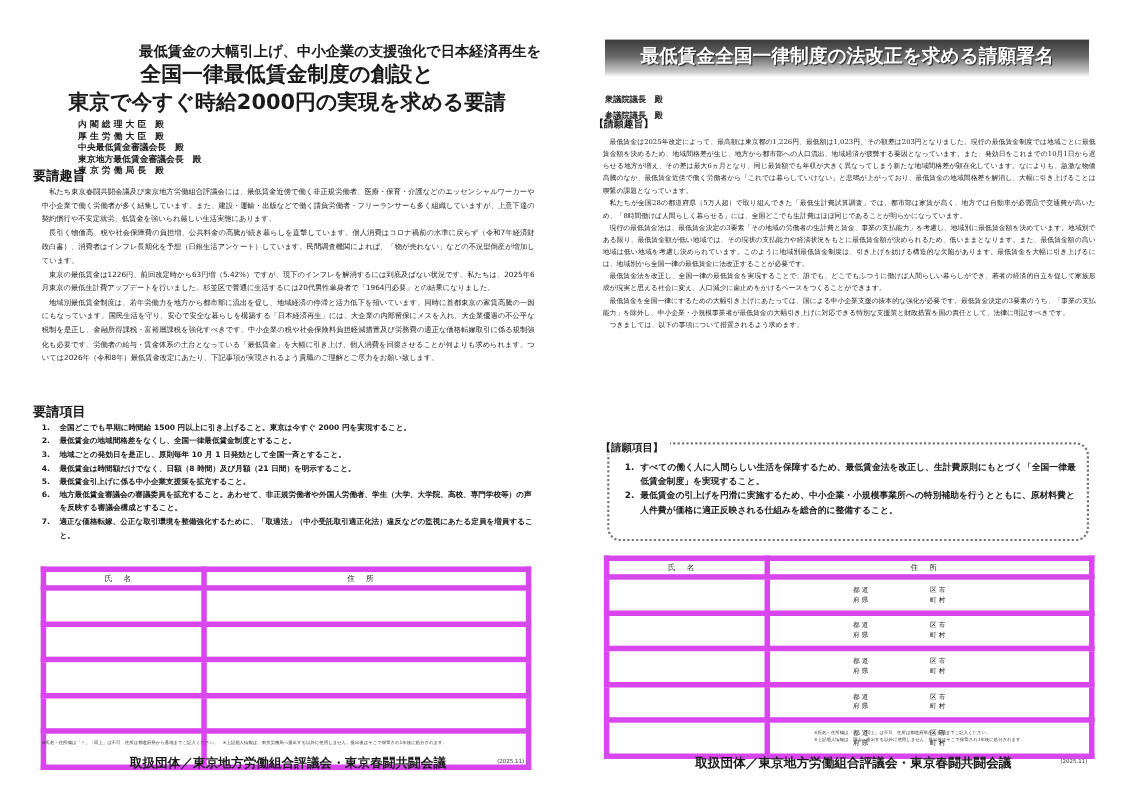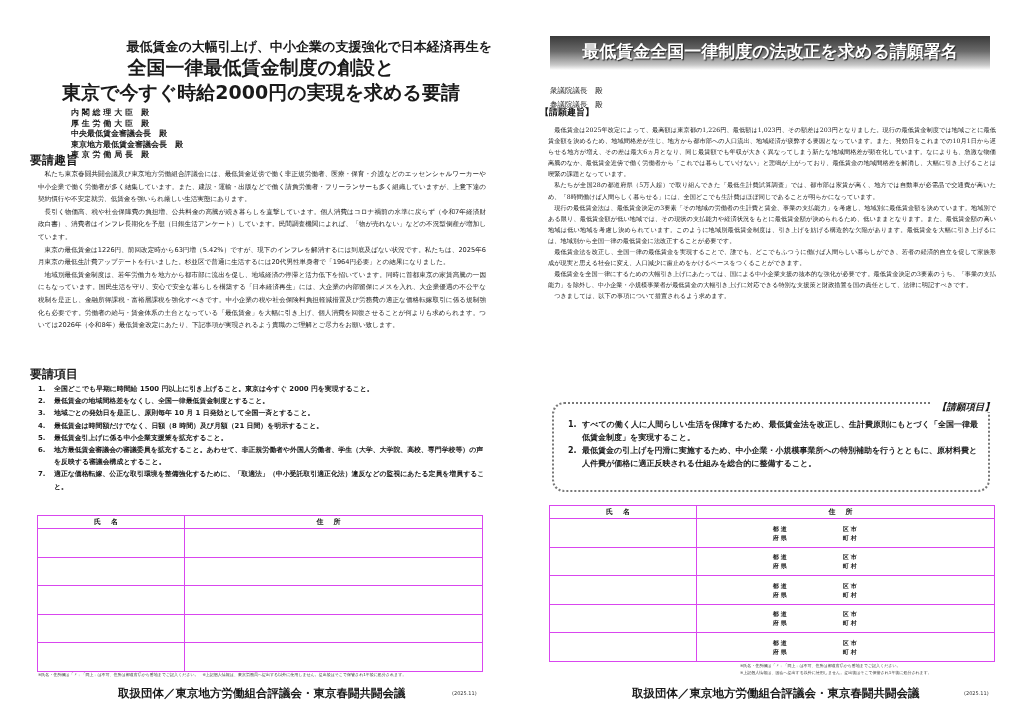--- a/index.html
+++ b/index.html
@@ -16,39 +16,39 @@
   .l-t2 { position: absolute; top: 80px; left: 0; width: 462px; text-align: center; font-weight: bold; font-size: 19px; }
   .l-addr { position: absolute; top: 108px; left: 5px; font-size: 8px; line-height: 10.5px; font-weight: bold; margin-left: 36px; }
   .l-addr div { white-space: nowrap; }
   .l-h { position: absolute; left: 0; width: 462px; text-align: left; font-weight: bold; font-size: 12px; }
   .l-body { position: absolute; left: 8px; width: 448px; font-size: 6.6px; line-height: 12.6px; text-align: justify; }
   .l-body p { margin: 0; text-indent: 1em; }
   .l-items { position: absolute; top: 383px; left: 8px; width: 448px; font-size: 6.9px; line-height: 12.2px; font-weight: bold; }
   .l-items .it { display: flex; }
   .l-items .num { width: 16px; flex: none; }
   .sig { position: absolute; border-collapse: collapse; }
-  .sig td, .sig th { border: 1px solid #d946ef; padding: 0; font-weight: bold; }
+  .sig td, .sig th { border: 5px solid #d946ef; padding: 0; font-weight: normal; }
   .sig th { height: 12px; font-size: 7px; letter-spacing: 10px; }
   .l-sig { top: 515px; left: 7px; width: 446px; }
   .l-sig td { height: 27.5px; }
   .l-note { position: absolute; top: 672px; left: 8px; width: 448px; font-size: 4px; white-space: nowrap; color: #333; }
   .foot { position: absolute; font-weight: bold; font-size: 11.5px; white-space: nowrap; }
   .foot-date { position: absolute; font-size: 5px; color: #333; }
 
   
   .r-banner { position: absolute; top: 36px; left: 10px; width: 440px; height: 34px;
     background: linear-gradient(to bottom, #3a3a3a 0%, #6a6a6a 45%, #c8c8c8 85%, #ffffff 100%);
     color: #ffffff; text-align: center; font-weight: bold; font-size: 17px; line-height: 30px;
     text-shadow: 1px 1px 1px #222; }
-  .r-addr { position: absolute; top: 84px; left: 10px; font-weight: normal; font-size: 7.5px; line-height: 14px; }
+  .r-addr { position: absolute; top: 84px; left: 10px; font-weight: bold; font-size: 7.5px; line-height: 14px; }
   .r-h { position: absolute; top: 106px; left: 0; width: 460px; text-align: left; font-weight: bold; font-size: 9px; }
   .r-body { position: absolute; top: 124px; left: 8px; width: 448px; font-size: 6.2px; line-height: 11.1px; text-align: justify; }
   .r-body p { margin: 0; text-indent: 1em; }
   .r-box { position: absolute; top: 402px; left: 12px; width: 434px; height: 86px; border: 2px dotted #777; border-radius: 12px; }
-  .r-box-title { position: absolute; top: 395px; left: 0; width: 460px; text-align: right; font-style: italic; }
+  .r-box-title { position: absolute; top: 395px; left: 0; width: 460px; text-align: left; }
   .r-box-title span { background: #ffffff; padding: 0 6px; font-weight: bold; font-size: 9.5px; }
   .r-items { position: absolute; top: 418px; left: 28px; width: 410px; font-size: 8px; line-height: 13px; font-weight: bold; }
   .r-items .it { display: flex; }
   .r-items .num { width: 14px; flex: none; }
   .r-sig { top: 505px; left: 9px; width: 446px; }
   .r-sig td { height: 27.5px; }
   .pref { font-size: 6px; line-height: 9px; padding-left: 76px !important; }
   .pref .g { display: inline-block; width: 70px; letter-spacing: 2px; }
   .r-note { position: absolute; top: 662px; left: 200px; font-size: 4px; line-height: 7px; color: #333; white-space: nowrap; }
 </style>

